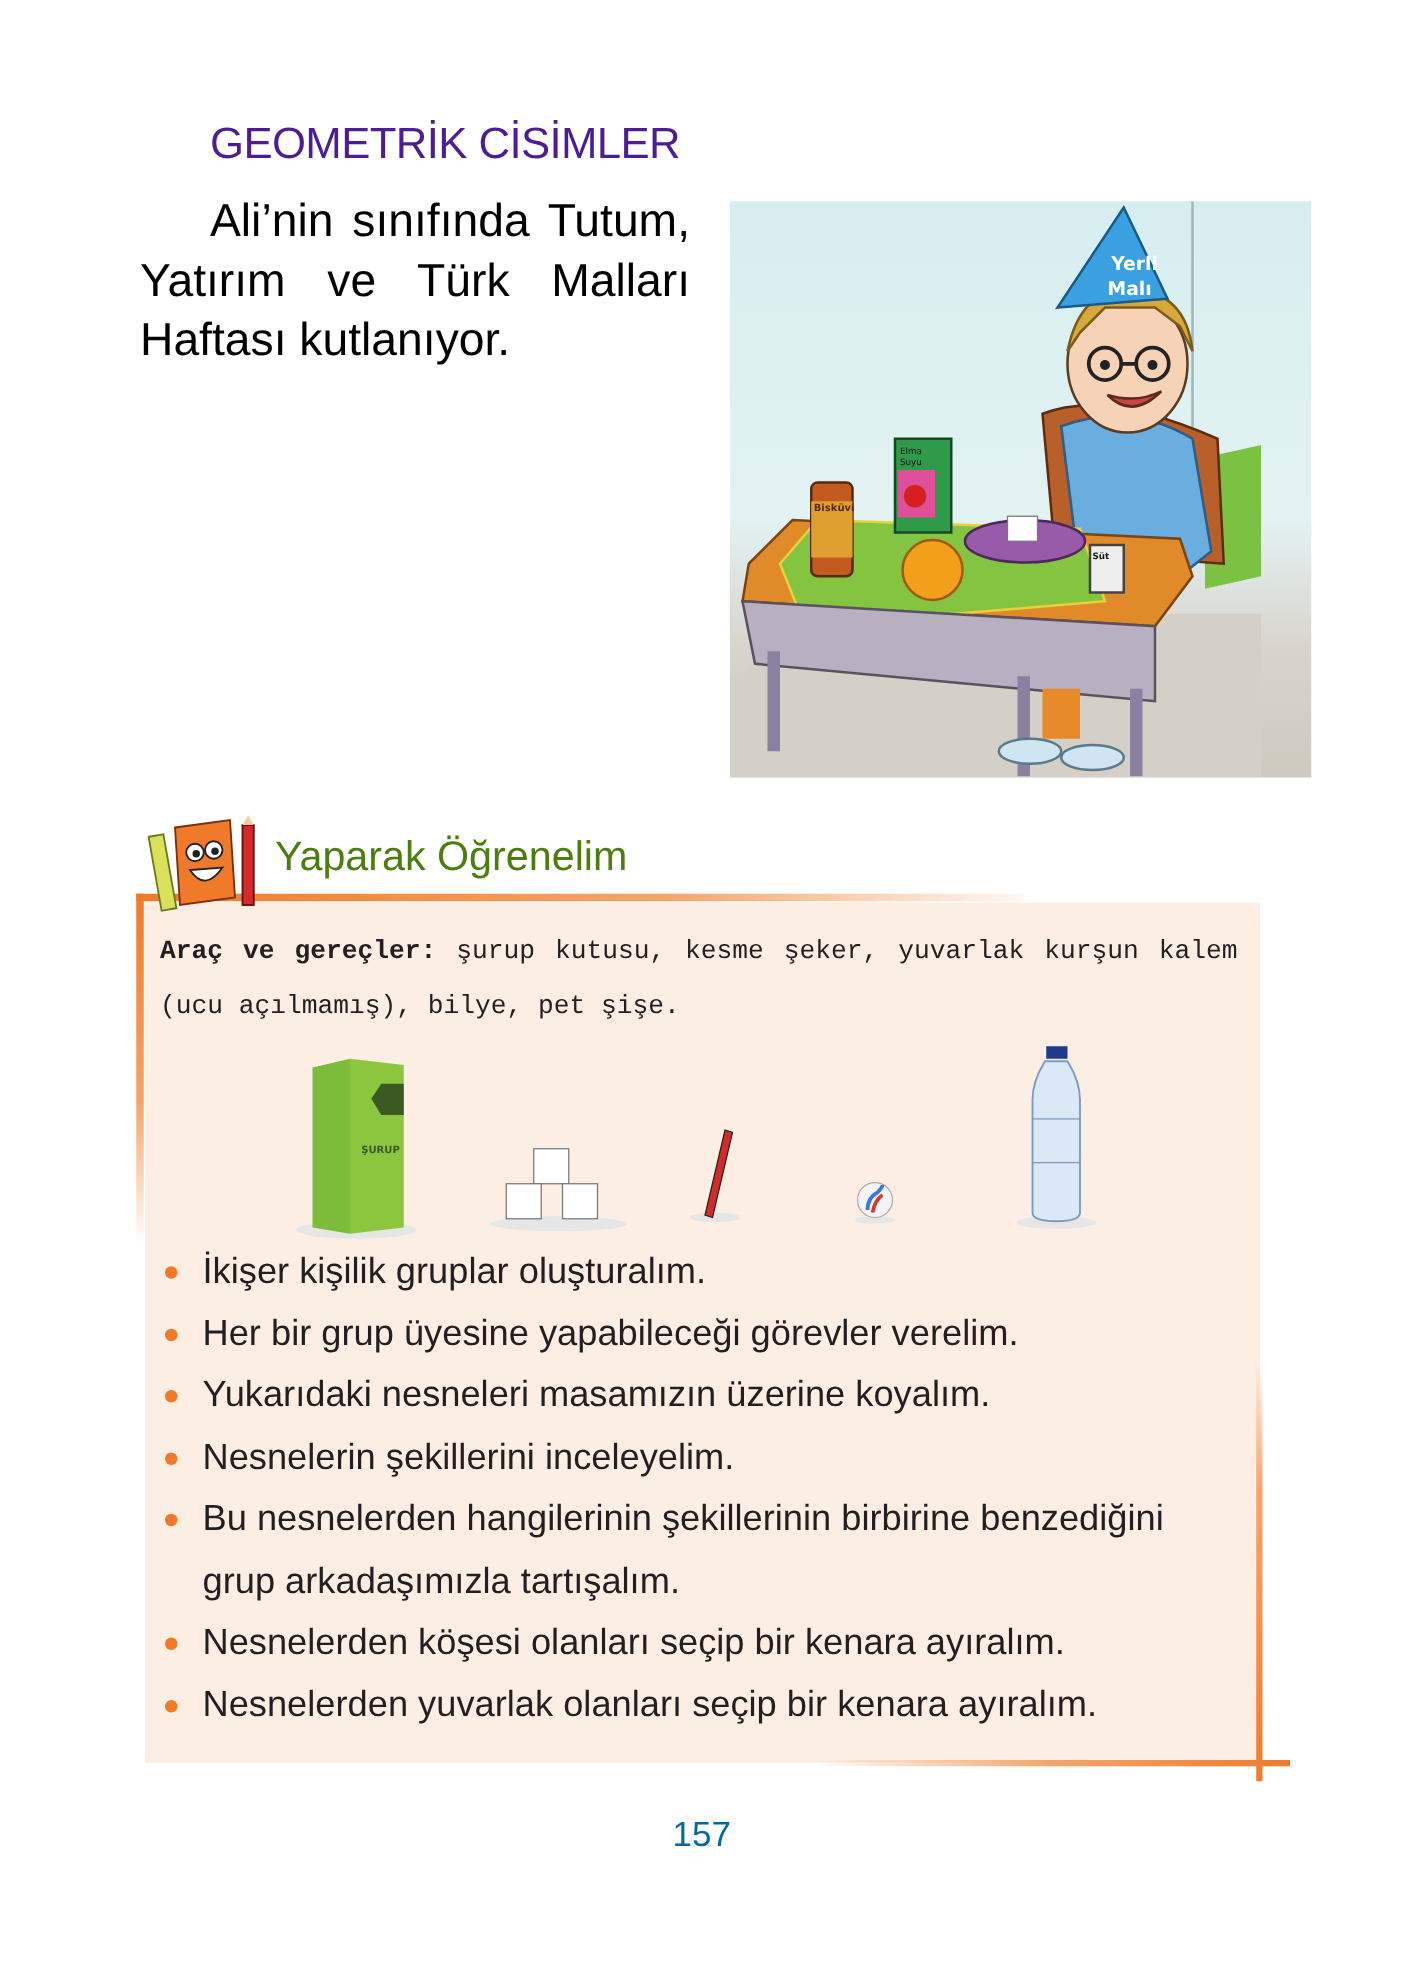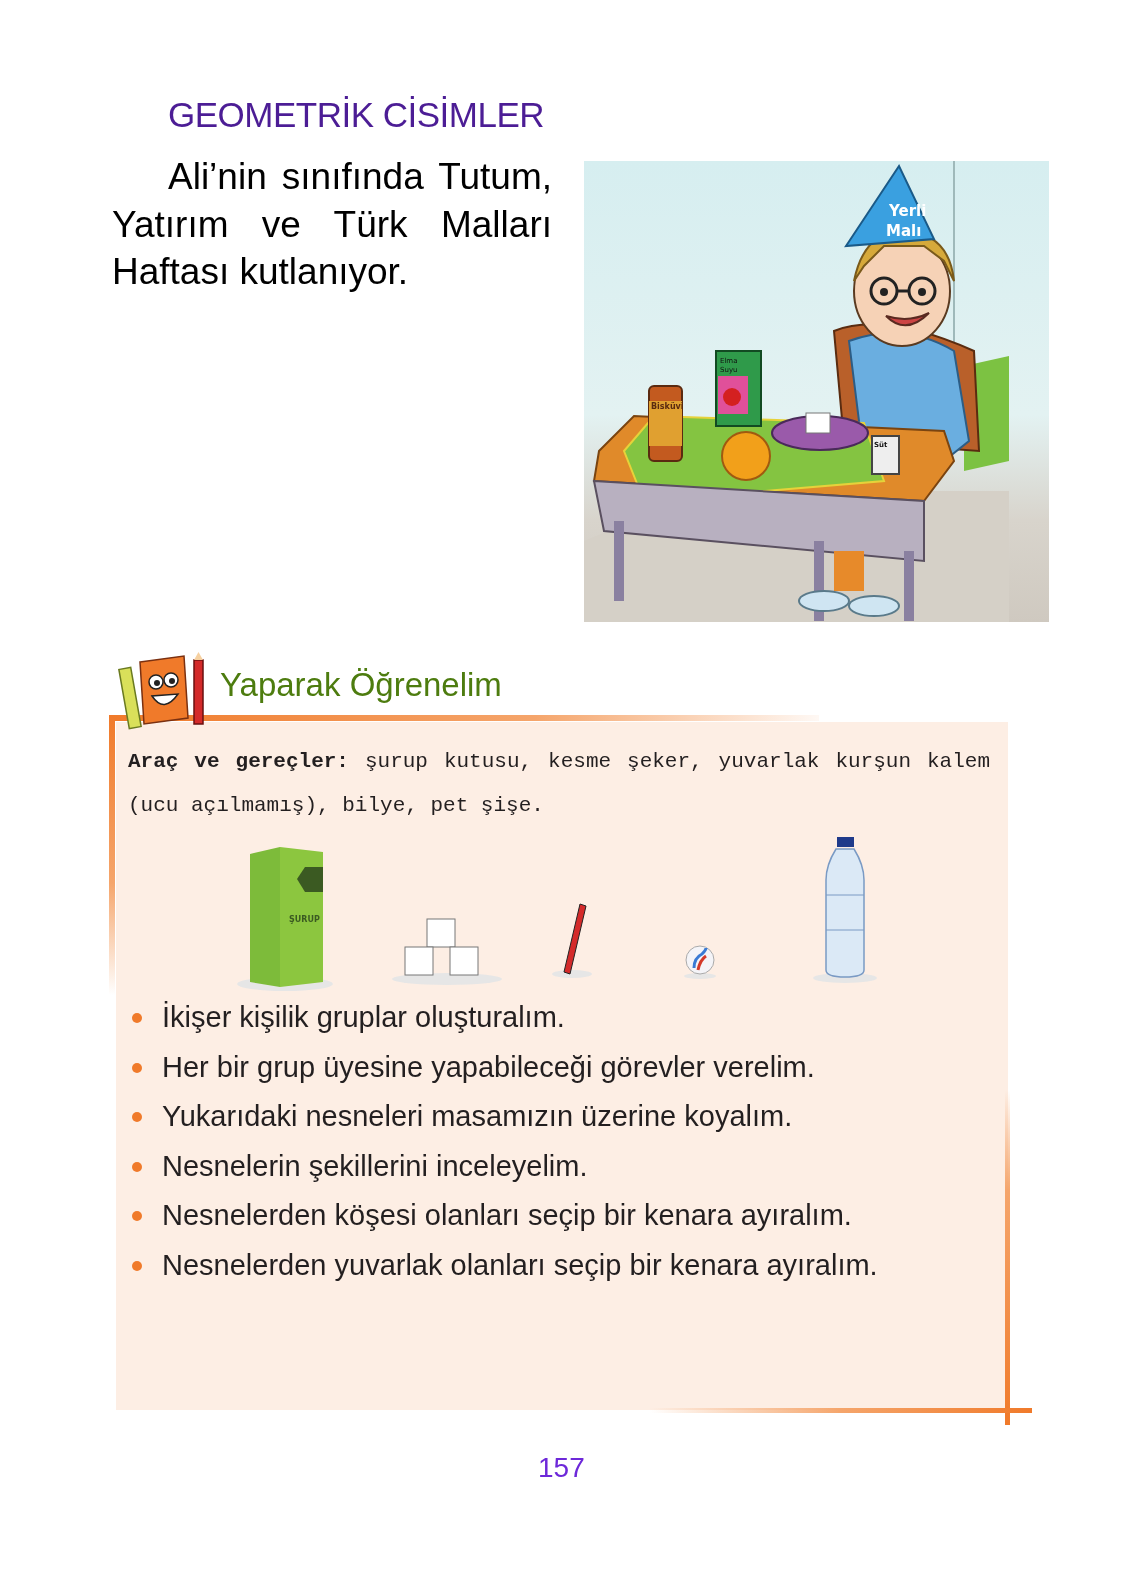--- a/index.html
+++ b/index.html
@@ -70,21 +70,21 @@
       position: absolute; left: 128px; top: 993px; width: 862px; list-style: none;
       font-family: "Liberation Sans", sans-serif; font-size: 29px; line-height: 49.5px;
     }
     .bullets li { position: relative; padding-left: 34px; }
     .bullets li::before {
       content: ""; position: absolute; left: 4px; top: 20px; width: 10px; height: 10px;
       border-radius: 50%; background: #f07a2a;
     }
 
     .page-number {
-      position: absolute; left: 538px; top: 1452px; font-size: 28px; color: #6d28d9;
+      position: absolute; left: 538px; top: 1452px; font-size: 28px; color: #0369a1;
       font-family: "Liberation Sans", sans-serif;
     }
   </style>
 </head>
 <body>
 
 <h1 class="title">GEOMETRİK CİSİMLER</h1>
 
 <div class="intro">
   <p>Ali’nin sınıfında Tutum, Yatırım ve Türk Malları Haftası kutlanıyor.</p>
@@ -209,17 +209,18 @@
     <line x1="16" y1="60" x2="54" y2="60" stroke="#7a9ac4"></line>
     <line x1="16" y1="95" x2="54" y2="95" stroke="#7a9ac4"></line>
   </svg>
 </div>
 
 <ul class="bullets">
   <li>İkişer kişilik gruplar oluşturalım.</li>
   <li>Her bir grup üyesine yapabileceği görevler verelim.</li>
   <li>Yukarıdaki nesneleri masamızın üzerine koyalım.</li>
   <li>Nesnelerin şekillerini inceleyelim.</li>
+  <li>Bu nesnelerden hangilerinin şekillerinin birbirine benzediğini grup arkadaşımızla tartışalım.</li>
   <li>Nesnelerden köşesi olanları seçip bir kenara ayıralım.</li>
   <li>Nesnelerden yuvarlak olanları seçip bir kenara ayıralım.</li>
 </ul>
 
 <div class="page-number">157</div>
 
 </body></html>

